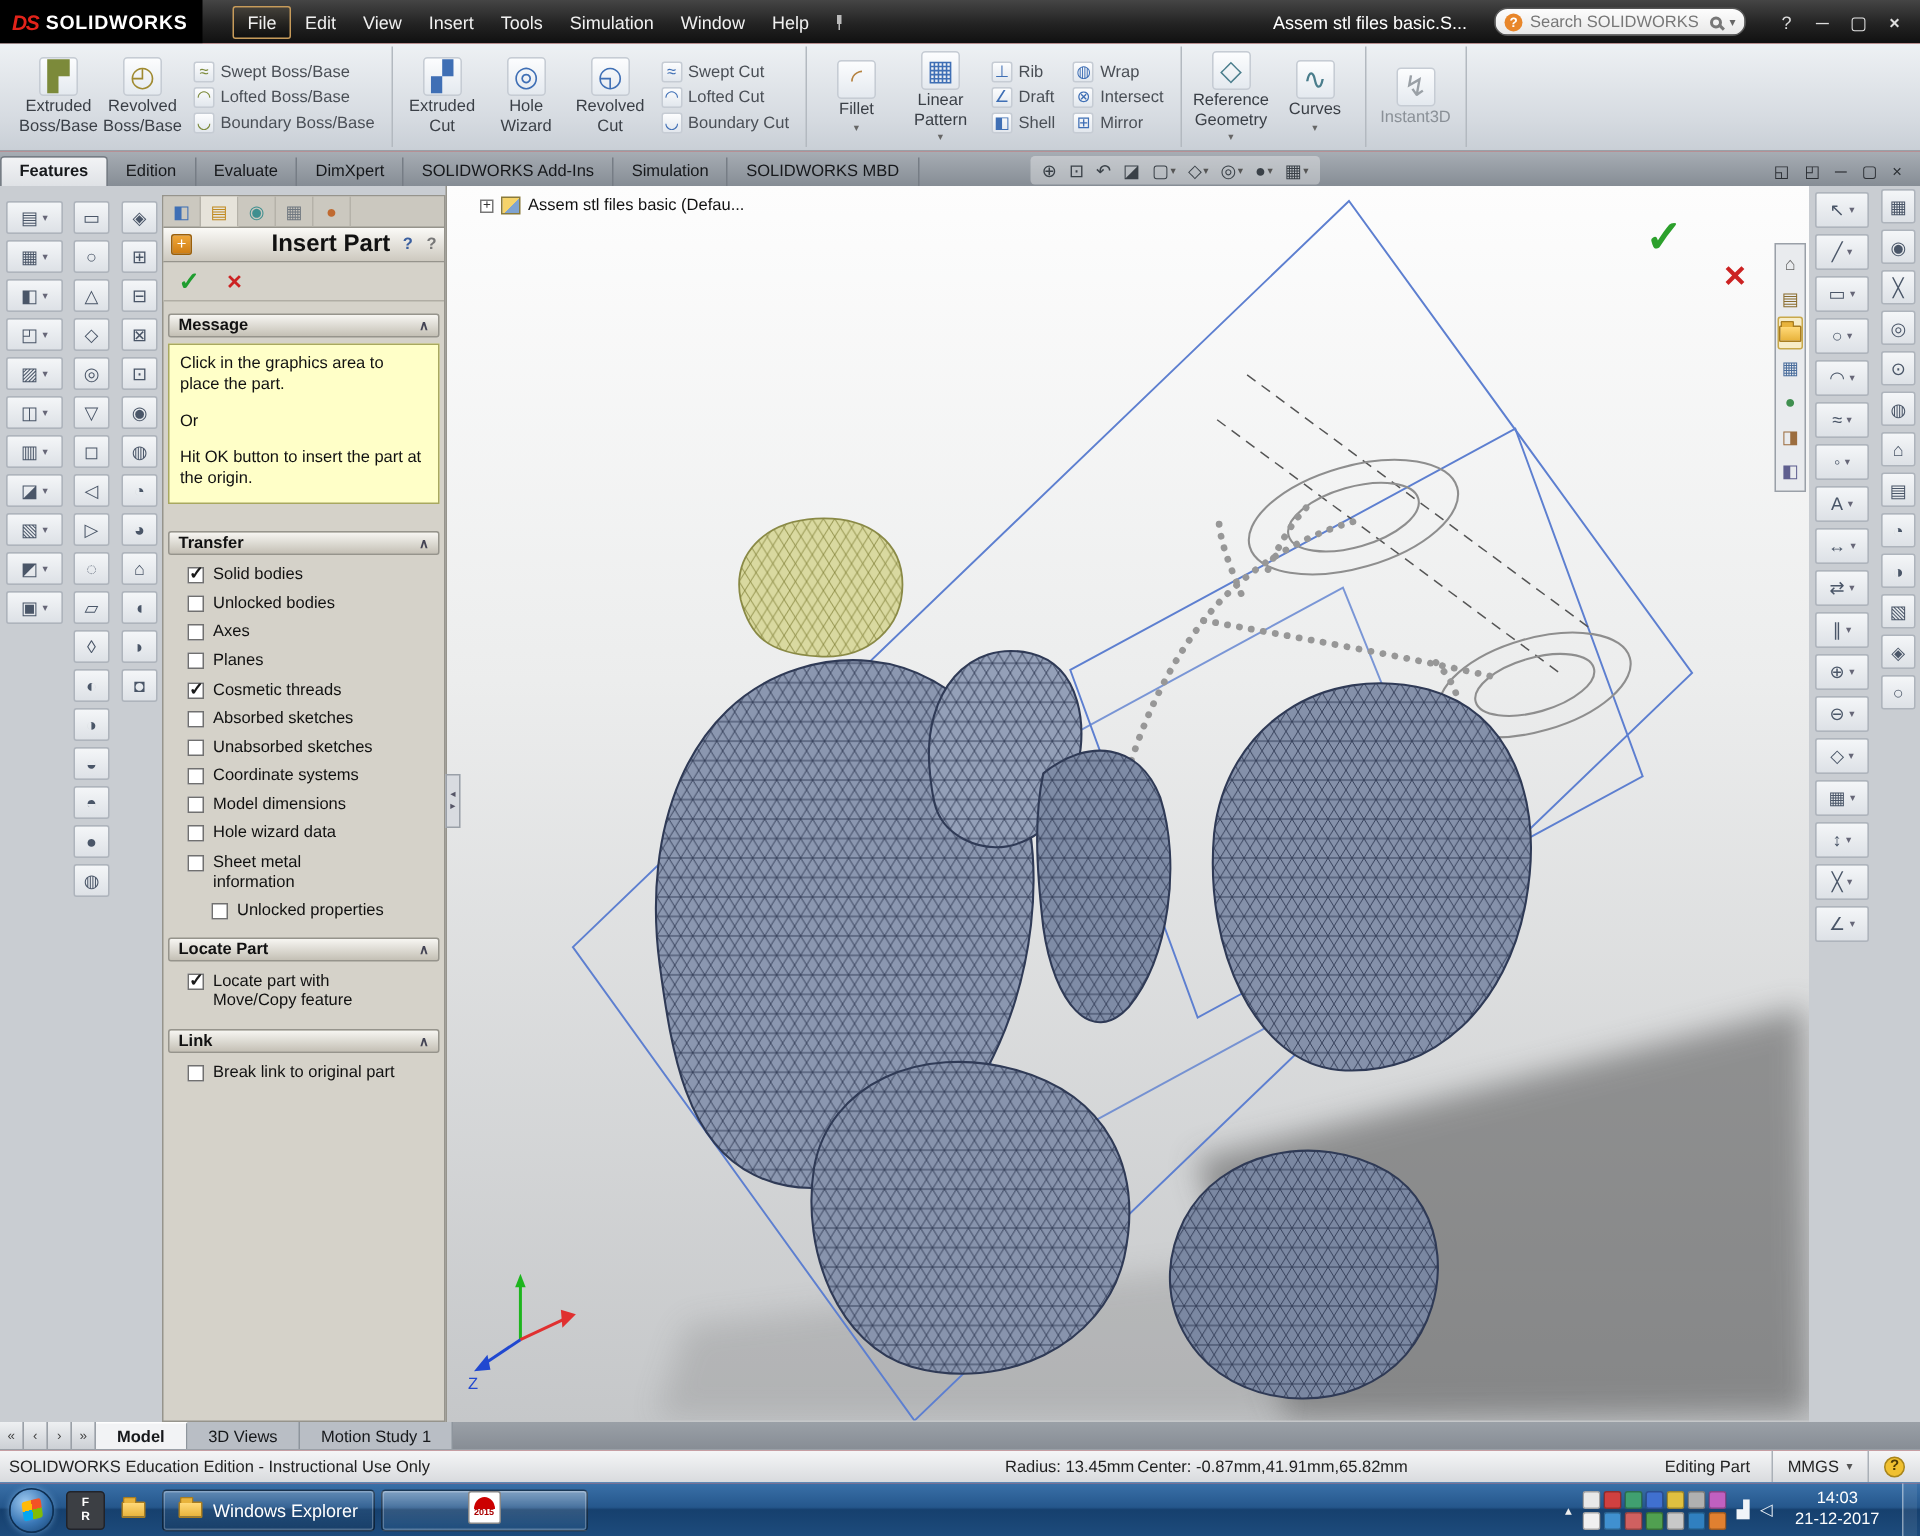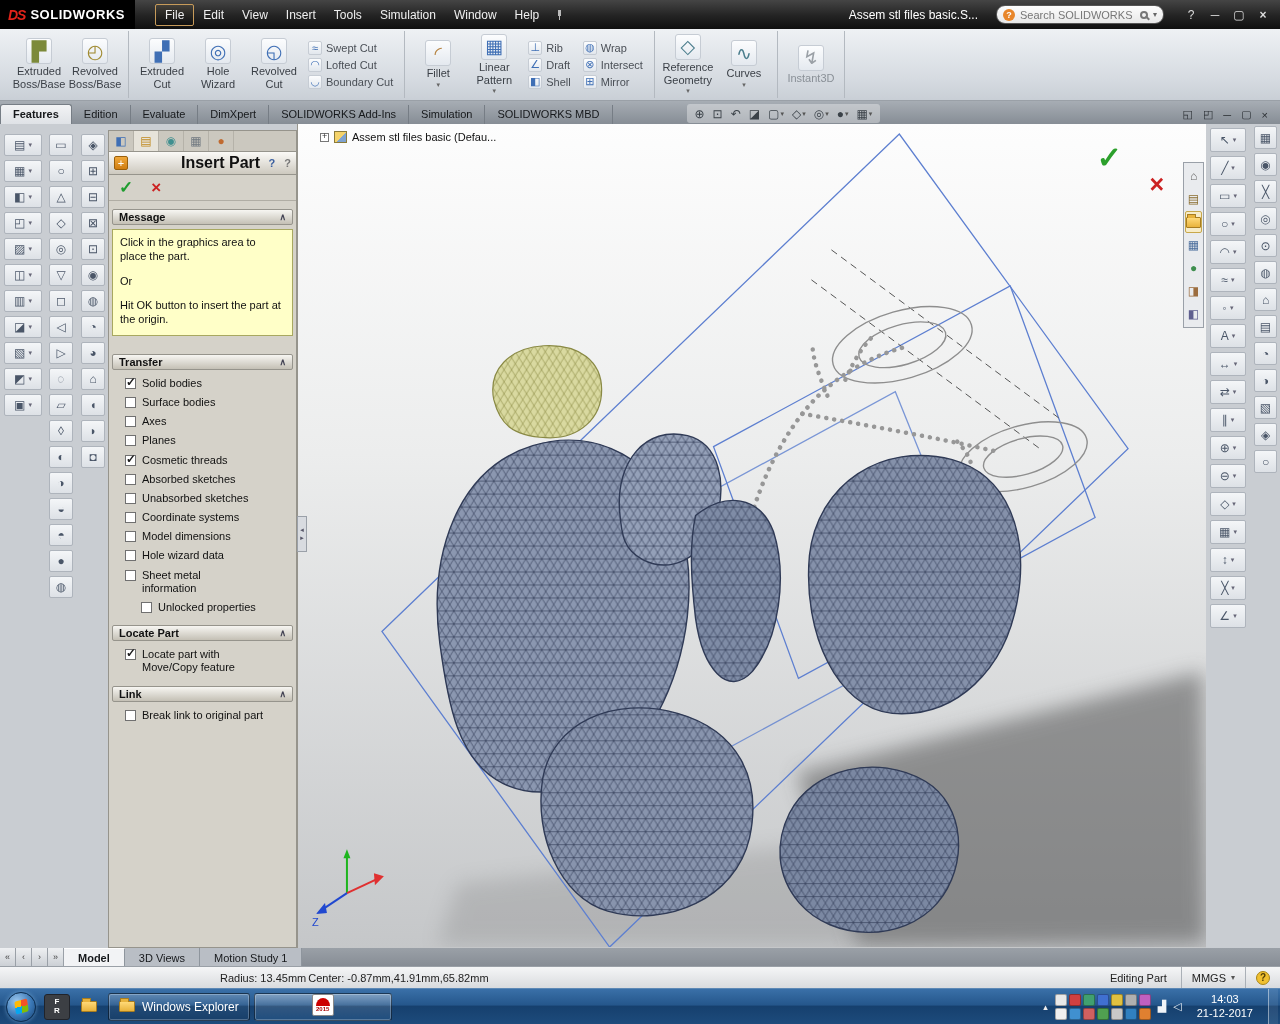--- a/index.html
+++ b/index.html
@@ -244,20 +244,34 @@
   <div id="ribbon">
     <div class="rgroup">
       <div class="rlarge">
         <span class="ric i-exb"></span>
         <span class="rlabel">Extruded Boss/Base</span>
       </div>
       <div class="rlarge">
         <span class="ric i-rvb"></span>
         <span class="rlabel">Revolved Boss/Base</span>
       </div>
+      <div class="rstack">
+        <div class="rsmall">
+            <span class="sic i-swp"></span>
+            <span>Swept Boss/Base</span>
+          </div>
+        <div class="rsmall">
+            <span class="sic i-lof"></span>
+            <span>Lofted Boss/Base</span>
+          </div>
+        <div class="rsmall">
+            <span class="sic i-bnd"></span>
+            <span>Boundary Boss/Base</span>
+          </div>
+      </div>
     </div>
     <div class="rgroup">
       <div class="rlarge">
         <span class="ric i-exc"></span>
         <span class="rlabel">Extruded Cut</span>
       </div>
       <div class="rlarge">
         <span class="ric i-hw"></span>
         <span class="rlabel">Hole Wizard</span>
       </div>
@@ -447,21 +461,21 @@
       <div class="pm-sec-h">
         <span>Transfer</span>
           <span class="chev"></span>
       </div>
       <label class="pm-check">
         <span class="cb checked"></span>
         <span class="cb-label">Solid bodies</span>
       </label>
       <label class="pm-check">
         <span class="cb"></span>
-        <span class="cb-label">Surface bodies</span>
+        <span class="cb-label">Unlocked bodies</span>
       </label>
       <label class="pm-check">
         <span class="cb"></span>
         <span class="cb-label">Axes</span>
       </label>
       <label class="pm-check">
         <span class="cb"></span>
         <span class="cb-label">Planes</span>
       </label>
       <label class="pm-check">
@@ -675,20 +689,21 @@
     <span class="bnav">‹</span>
     <span class="bnav">›</span>
     <span class="bnav">»</span>
     <span class="btab active">Model</span>
     <span class="btab">3D Views</span>
     <span class="btab">Motion Study 1</span>
     <div class="btfill"></div>
   </div>
 
   <div id="statusbar">
+    <span class="sb-left">SOLIDWORKS Education Edition - Instructional Use Only</span>
     <span class="sb-readout">
       <span>Radius: 13.45mm</span>
       <span>Center: -0.87mm,41.91mm,65.82mm</span>
     </span>
     <span class="sb-mode">Editing Part</span>
     <span class="sb-units">
       <span>MMGS</span>
       <span class="dd">▾</span>
     </span>
     <span class="sb-q"></span>

